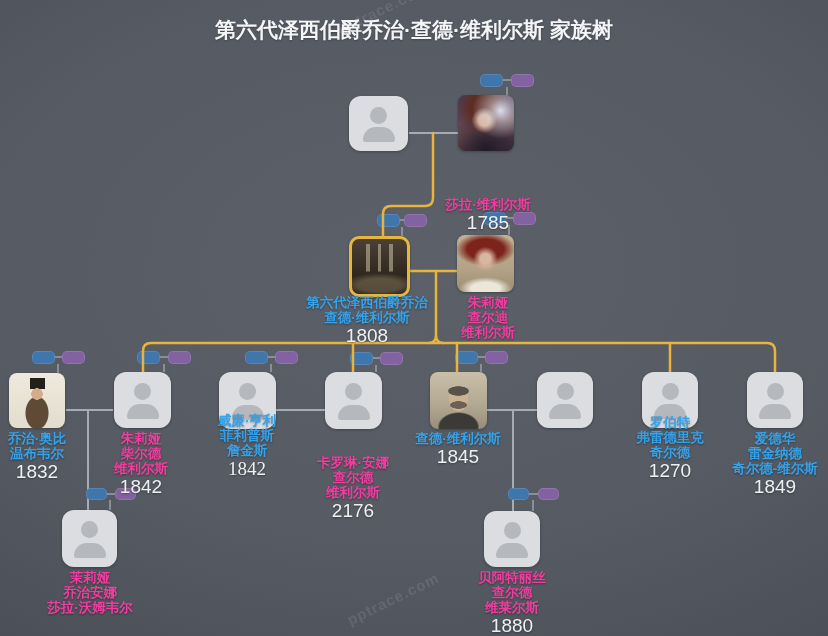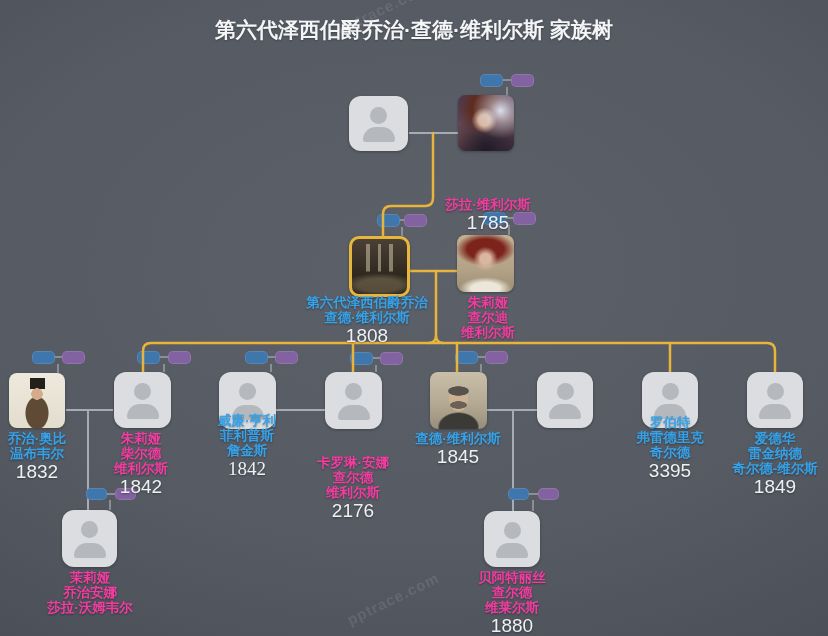--- a/index.html
+++ b/index.html
@@ -229,21 +229,21 @@
 
   <div class="label male" style="left:383px;top:431px;width:150px;">
     <div class="nm">查德·维利尔斯</div>
     <div class="yr">1845</div>
   </div>
 
   <div class="label male" style="left:600px;top:415px;width:140px;">
     <div class="nm">罗伯特</div>
     <div class="nm">弗雷德里克</div>
     <div class="nm">奇尔德</div>
-    <div class="yr">3395</div>
+    <div class="yr">1270</div>
   </div>
 
   <div class="label male" style="left:705px;top:431px;width:140px;">
     <div class="nm">爱德华</div>
     <div class="nm">雷金纳德</div>
     <div class="nm">奇尔德-维尔斯</div>
     <div class="yr">1849</div>
   </div>
 
   <div class="label female" style="left:20px;top:570px;width:140px;">

